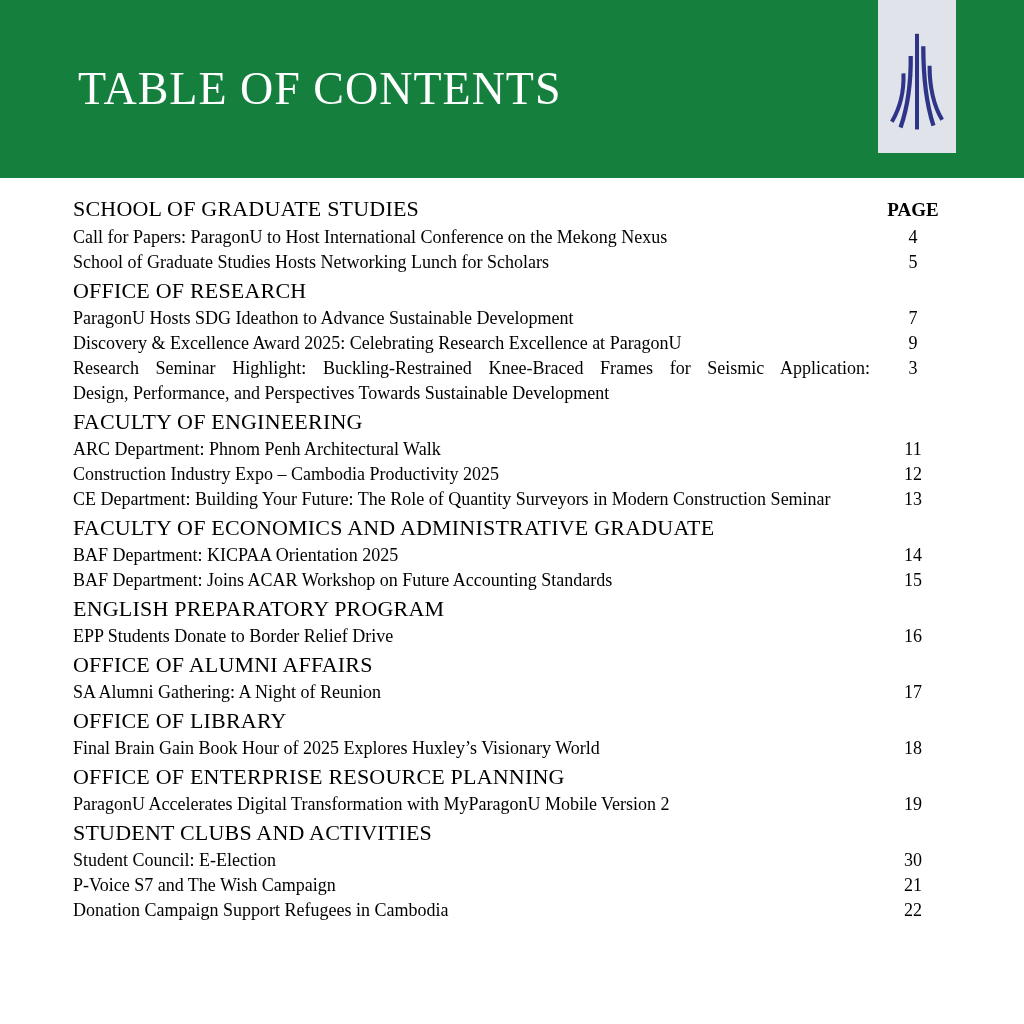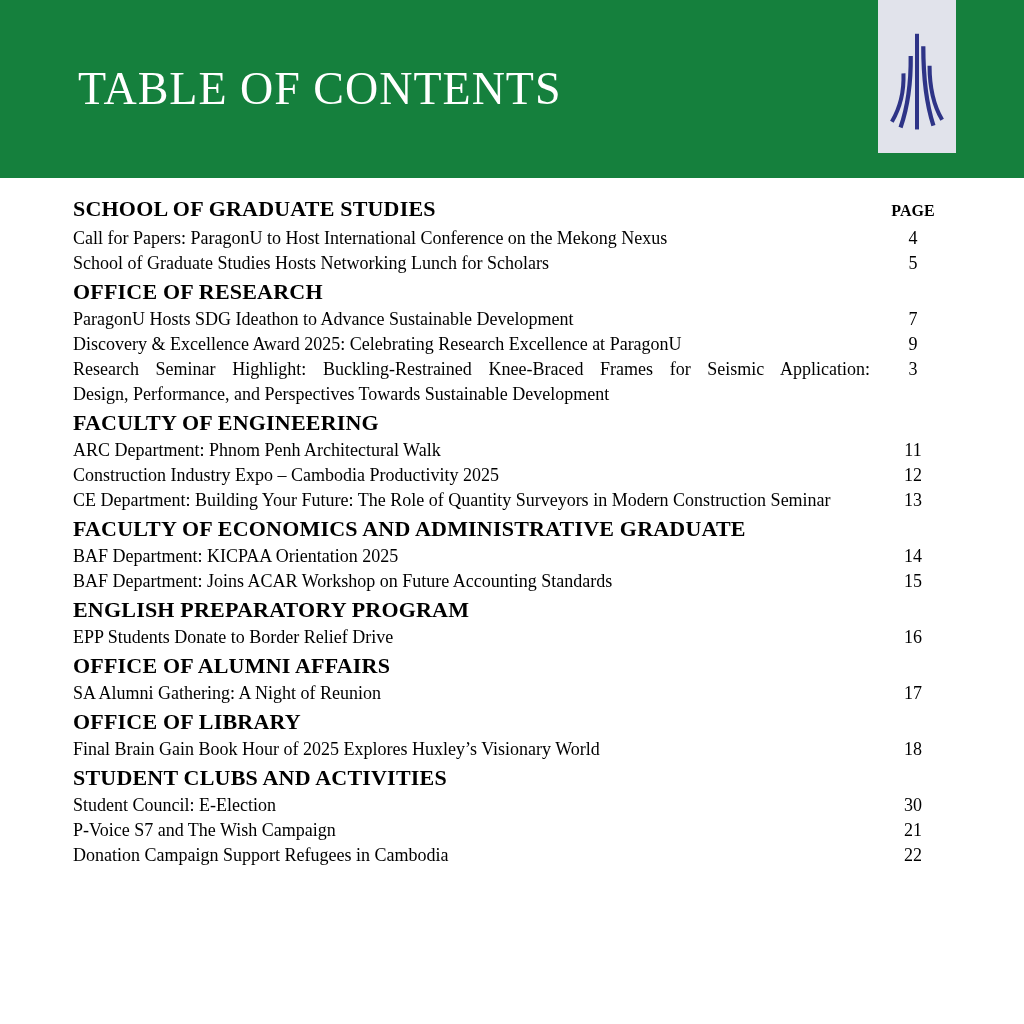--- a/index.html
+++ b/index.html
@@ -59,32 +59,32 @@
   }
   .section-row {
     display: flex;
     align-items: baseline;
     margin: 3px 0 2px 0;
   }
   .section-title {
     flex: 1;
     margin: 0;
     font-size: 22px;
-    font-weight: 700;
+    font-weight: 400;
     letter-spacing: 0.2px;
     line-height: 26px;
     white-space: nowrap;
   }
   .page-col {
     flex: none;
     width: 66px;
     text-align: center;
   }
   .page-label {
-    font-size: 16px;
+    font-size: 19px;
     font-weight: 700;
     line-height: 26px;
   }
   .entry-row {
     display: flex;
     align-items: flex-start;
     font-size: 18px;
     line-height: 25px;
     justify-content: center;
   }
@@ -276,20 +276,35 @@
   <div class="entry-row">
     <div class="entry-text-col">
       <div class="entry-line1">Final Brain Gain Book Hour of 2025 Explores Huxley’s Visionary World</div>
 
     </div>
     <div class="page-col entry-page">18</div>
   </div>
 </div>
   </section>
 
+  <section class="toc-section">
+    <div class="section-row">
+      <h2 class="section-title">OFFICE OF ENTERPRISE RESOURCE PLANNING</h2>
+
+    </div>
+    <div class="entries">
+  <div class="entry-row">
+    <div class="entry-text-col">
+      <div class="entry-line1">ParagonU Accelerates Digital Transformation with MyParagonU Mobile Version 2</div>
+
+    </div>
+    <div class="page-col entry-page">19</div>
+  </div>
+</div>
+  </section>
 
   <section class="toc-section">
     <div class="section-row">
       <h2 class="section-title">STUDENT CLUBS AND ACTIVITIES</h2>
 
     </div>
     <div class="entries">
   <div class="entry-row">
     <div class="entry-text-col">
       <div class="entry-line1">Student Council: E-Election</div>

